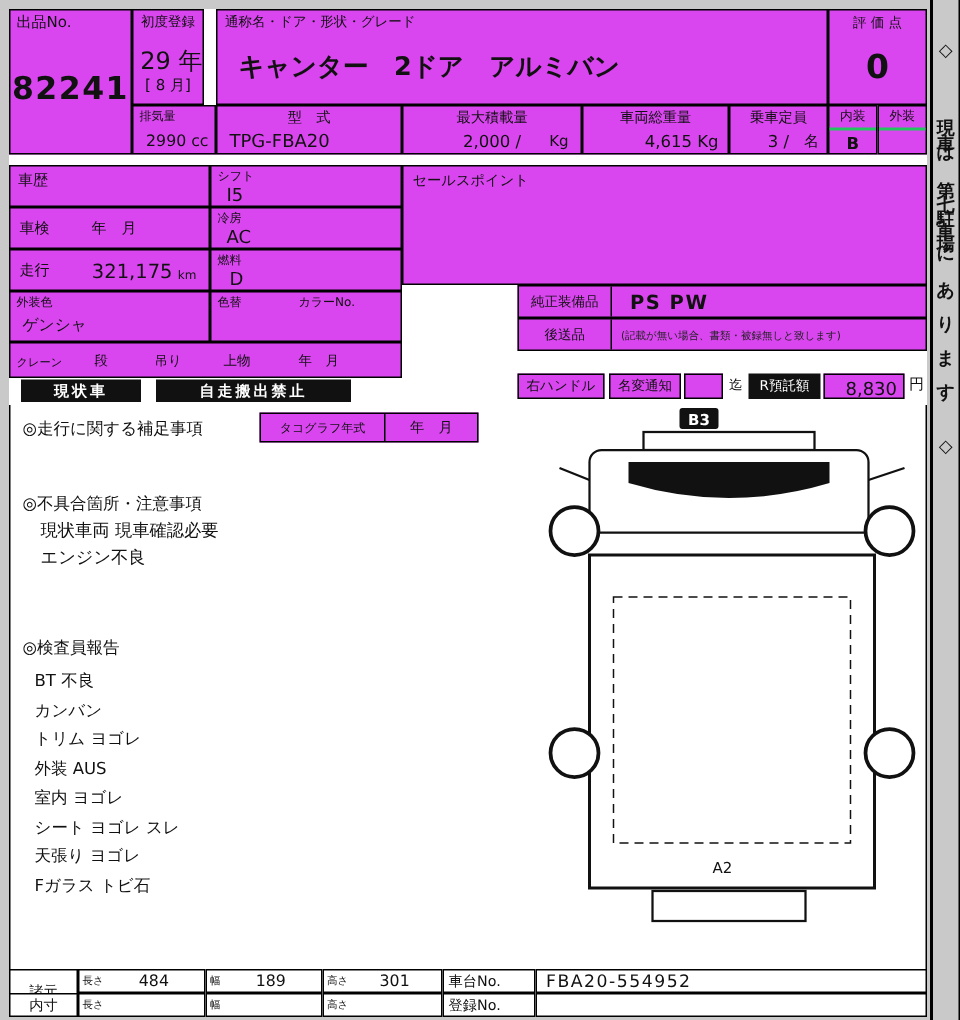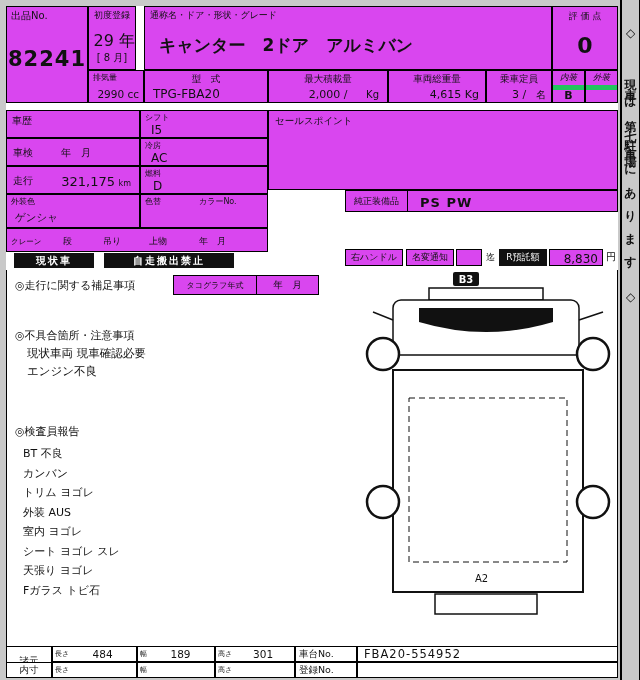--- a/index.html
+++ b/index.html
@@ -4,21 +4,21 @@
 <style>
   html,body{margin:0;padding:0;}
   body{width:640px;height:680px;background:#c9c9c9;font-family:"DejaVu Sans","Liberation Sans",sans-serif;color:#111;}
   #page{position:relative;width:640px;height:680px;overflow:hidden;}
   .abs{position:absolute;box-sizing:border-box;}
   .sec{position:absolute;box-sizing:border-box;}
   .cell{position:absolute;border:1px solid #000;background:#d946ef;box-sizing:border-box;}
   .t{position:absolute;white-space:nowrap;line-height:1;}
   .blk{position:absolute;background:#111;color:#fff;display:flex;align-items:center;justify-content:center;letter-spacing:2px;box-sizing:border-box;}
   .bx{position:absolute;border:1px solid #000;background:#d946ef;display:flex;align-items:center;justify-content:center;box-sizing:border-box;}
-  .hdrline{position:absolute;left:0;top:0;right:0;height:14px;border-bottom:5px solid #22c55e;display:flex;align-items:center;justify-content:center;font-size:8.5px;font-style:italic;}
+  .hdrline{position:absolute;left:0;top:0;right:0;height:14px;border-bottom:2px solid #22c55e;display:flex;align-items:center;justify-content:center;font-size:8.5px;}
   .sheet{position:absolute;left:6px;top:6px;width:612px;height:672px;background:#fff;}
   .fcell{position:absolute;border:1px solid #000;background:#fff;box-sizing:border-box;display:flex;align-items:center;}
   .dimlbl{font-size:7px;margin-left:2px;}
   .dimval{flex:1;text-align:center;font-size:10.5px;}
 </style>
 </head>
 <body>
 
 <div id="page">
   <div class="sheet"></div>
@@ -112,20 +112,24 @@
     <div class="cell" style="left:0;top:118px;width:262px;height:24px">
       <div class="t" style="left:4px;top:9px;font-size:7.5px">クレーン</div>
       <div class="t" style="left:56px;top:8px;font-size:9px">段</div>
       <div class="t" style="left:96px;top:8px;font-size:9px">吊り</div>
       <div class="t" style="left:142px;top:8px;font-size:9px">上物</div>
       <div class="t" style="left:192px;top:8px;font-size:9px">年　月</div>
     </div>
     <div class="cell" style="left:339px;top:80px;width:273px;height:22px">
       <div class="abs" style="left:0;top:0;width:62px;height:100%;border-right:1px solid #000;display:flex;align-items:center;justify-content:center;font-size:9px">純正装備品</div>
       <div class="t" style="left:74px;top:5px;font-size:13px;font-weight:bold;letter-spacing:1px">PS PW</div>
+    </div>
+    <div class="cell" style="left:339px;top:102px;width:273px;height:22px">
+      <div class="abs" style="left:0;top:0;width:62px;height:100%;border-right:1px solid #000;display:flex;align-items:center;justify-content:center;font-size:9px">後送品</div>
+      <div class="t" style="left:68px;top:8px;font-size:7px;color:#222">(記載が無い場合、書類・被録無しと致します)</div>
     </div>
     <div class="blk" style="left:8px;top:143px;width:80px;height:15px;font-size:10px;font-weight:bold">現状車</div>
     <div class="blk" style="left:98px;top:143px;width:130px;height:15px;font-size:10px;font-weight:bold">自走搬出禁止</div>
     <div class="bx" style="left:339px;top:139px;width:58px;height:17px;font-size:9px">右ハンドル</div>
     <div class="bx" style="left:400px;top:139px;width:48px;height:17px;font-size:9px">名変通知</div>
     <div class="bx" style="left:450px;top:139px;width:26px;height:17px"></div>
     <div class="t" style="left:480px;top:143px;font-size:9px">迄</div>
     <div class="blk" style="left:493px;top:139px;width:48px;height:17px;font-size:9px;letter-spacing:0">R預託額</div>
     <div class="cell" style="left:543px;top:139px;width:54px;height:17px">
       <div class="t" style="right:4px;top:3px;font-size:12px">8,830</div>

